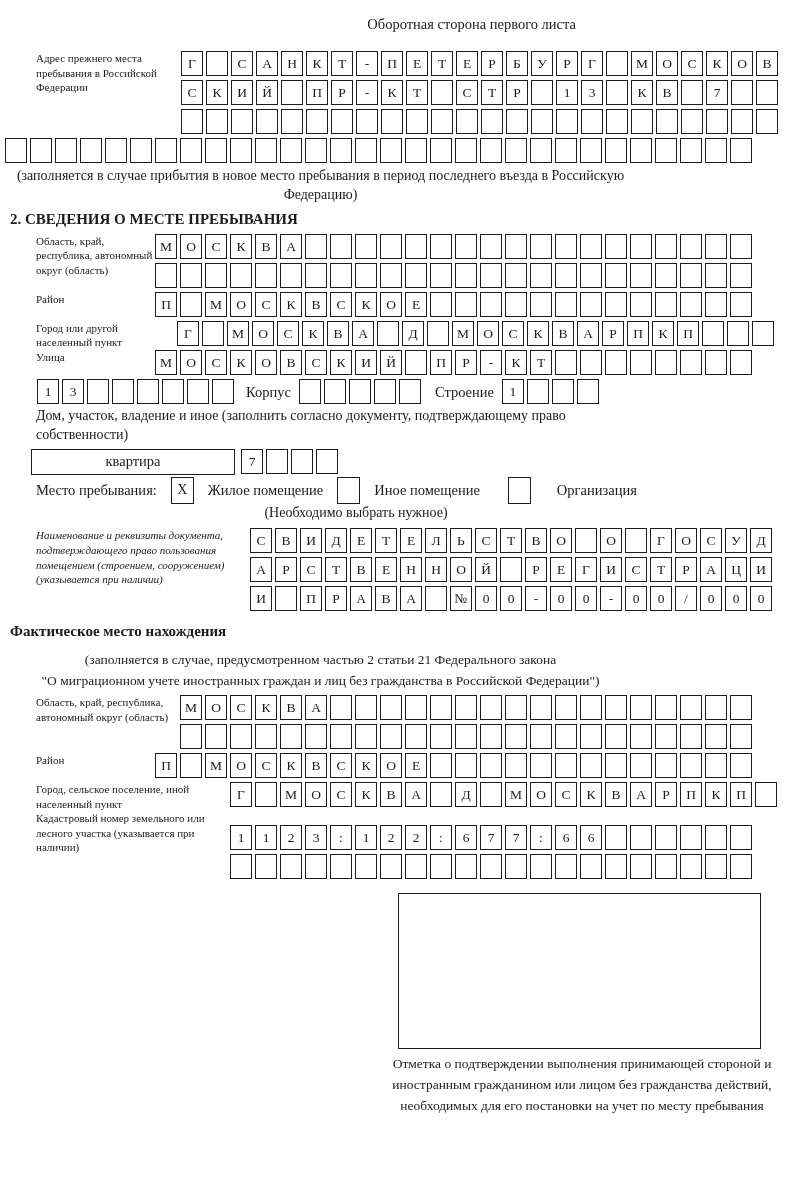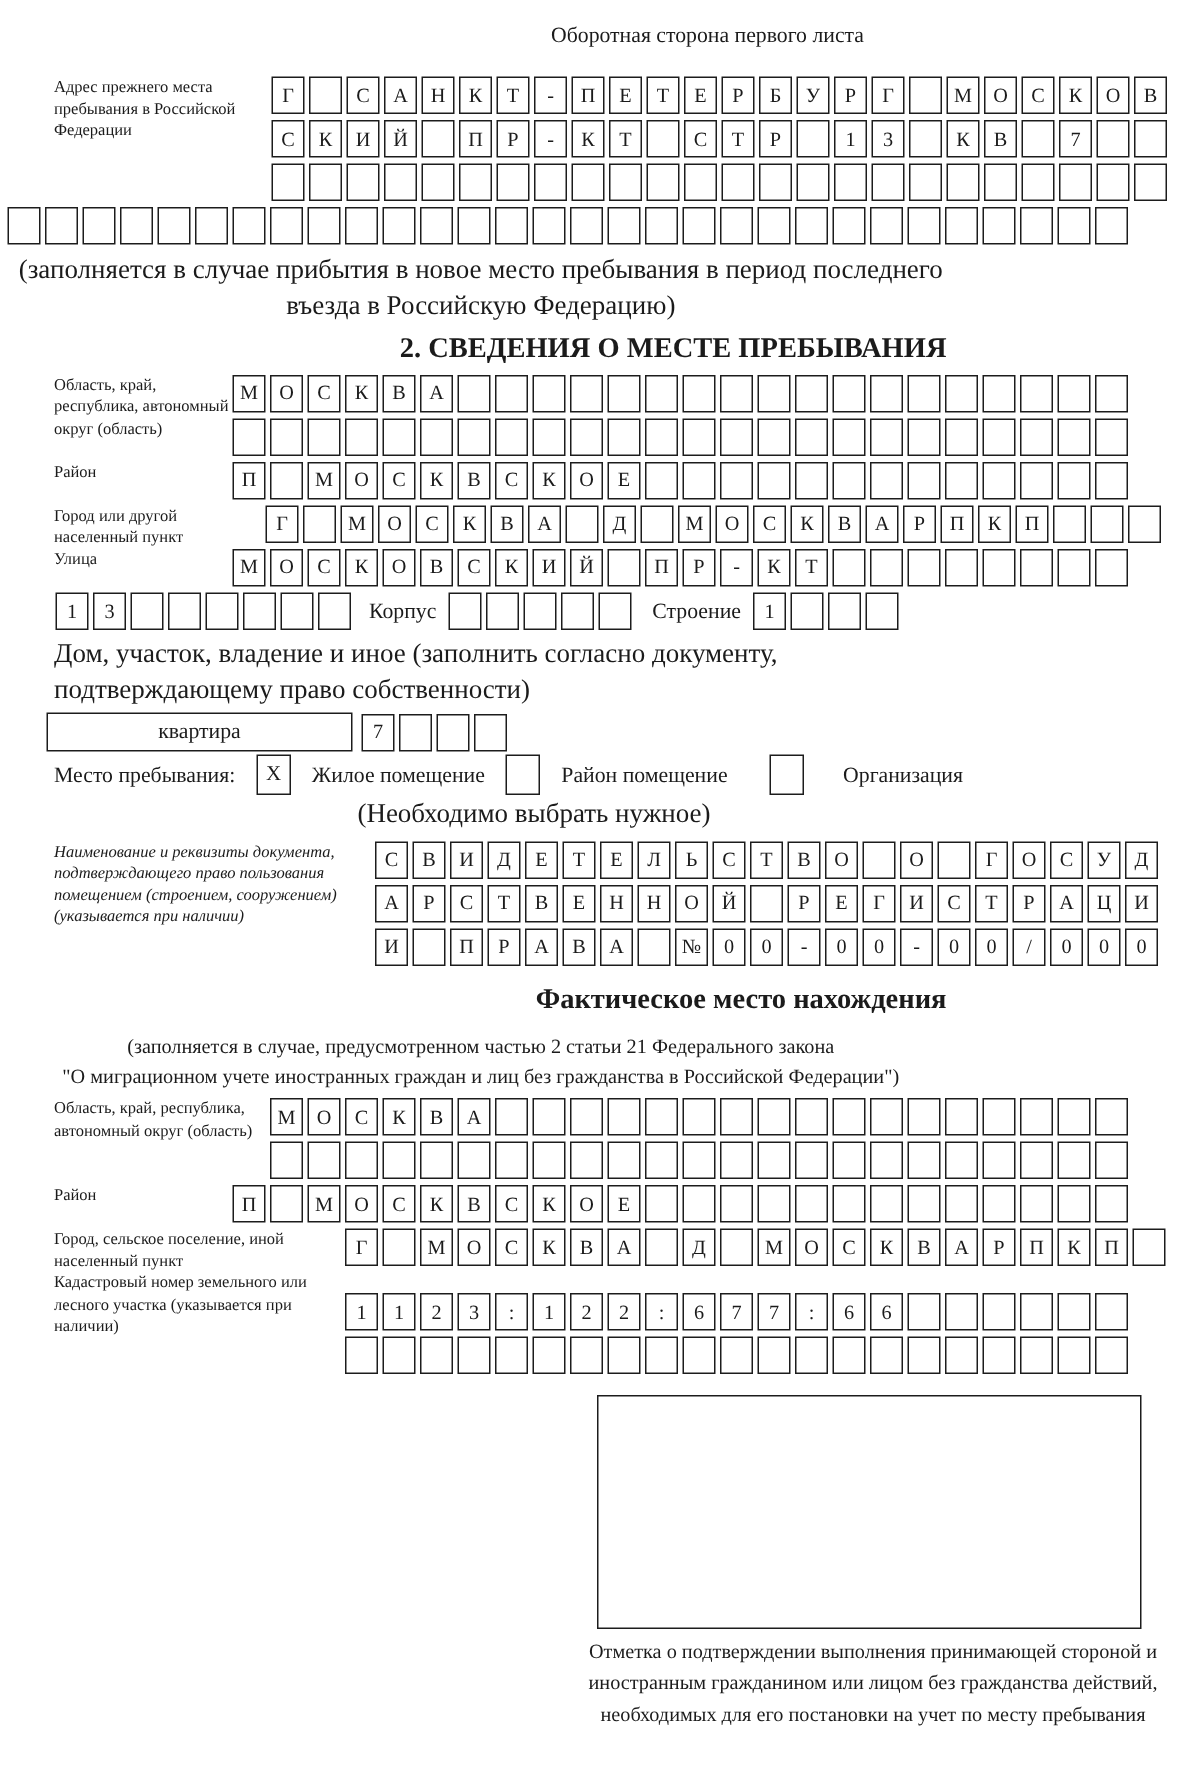--- a/index.html
+++ b/index.html
@@ -8,23 +8,23 @@
   .sheet{width:641px;height:1180px;box-sizing:border-box;padding:16px 10px 0 36px;}
   .corner{text-align:right;padding-right:55px;font-size:14.5px;margin-bottom:18px;}
   .field{display:flex;align-items:flex-start;}
   .label{font-size:11px;line-height:1.32;flex:0 0 auto;}
   .w145{width:145px;} .w119{width:119px;} .w144{width:144px;} .w194{width:194px;font-family:Liberation Serif, serif;} .w214{width:214px;font-style:italic;}
   .cells{display:flex;column-gap:3px;margin-bottom:4px;}
   .cellcol{display:flex;flex-direction:column;}
   .cell{flex:0 0 auto;box-sizing:border-box;width:22px;height:25px;border:1.5px solid #1c1c1c;
         display:flex;align-items:center;justify-content:center;
         font-size:13.5px;line-height:1;}
-  .caption{font-size:18px;line-height:1.35;}
+  .caption{font-size:14px;line-height:1.35;}
   .cap-center{text-align:center;}
-  .h-bold{font-weight:bold;font-size:19px;text-align:right;}
+  .h-bold{font-weight:bold;font-size:15px;text-align:left;}
   .widebox{box-sizing:border-box;border:1.5px solid #1c1c1c;height:26px;display:flex;
            align-items:center;justify-content:center;font-size:14.5px;}
   .inlinelbl{font-size:14.5px;line-height:26px;white-space:nowrap;}
   .chkbox{box-sizing:border-box;width:23px;height:27px;border:1.5px solid #1c1c1c;
           display:flex;align-items:center;justify-content:center;font-size:14px;flex:0 0 auto;}
   .stamp{box-sizing:border-box;margin-left:362px;margin-top:10px;width:363px;height:156px;
          border:1.6px solid #1c1c1c;}
   .stampcap{margin-left:316px;width:460px;text-align:center;font-size:13.5px;line-height:1.55;margin-top:5px;}
   .mb2{margin-bottom:2px;} .mb4{margin-bottom:4px;} .mb6{margin-bottom:6px;}
   .note{font-size:13.5px;text-align:center;line-height:1.5;}
@@ -340,21 +340,21 @@
         <span class="cell"></span>
         <span class="cell"></span>
       </div>
   </div>
 
   <div class="field" style="align-items:center;column-gap:14px;">
     <div class="inlinelbl">Место пребывания:</div>
     <div class="chkbox">X</div>
     <div class="inlinelbl">Жилое помещение</div>
     <div class="chkbox"></div>
-    <div class="inlinelbl">Район помещение</div>
+    <div class="inlinelbl">Иное помещение</div>
     <div class="chkbox" style="margin-left:14px;"></div>
     <div class="inlinelbl" style="margin-left:12px;">Организация</div>
   </div>
   <div class="caption cap-center mb6" style="width:640px;">(Необходимо выбрать нужное)</div>
 
   <div class="field">
     <div class="label w214">Наименование и реквизиты документа, подтверждающего право пользования помещением (строением, сооружением) (указывается при наличии)</div>
     <div class="cellcol">
       <div class="cells">
           <span class="cell">С</span>

